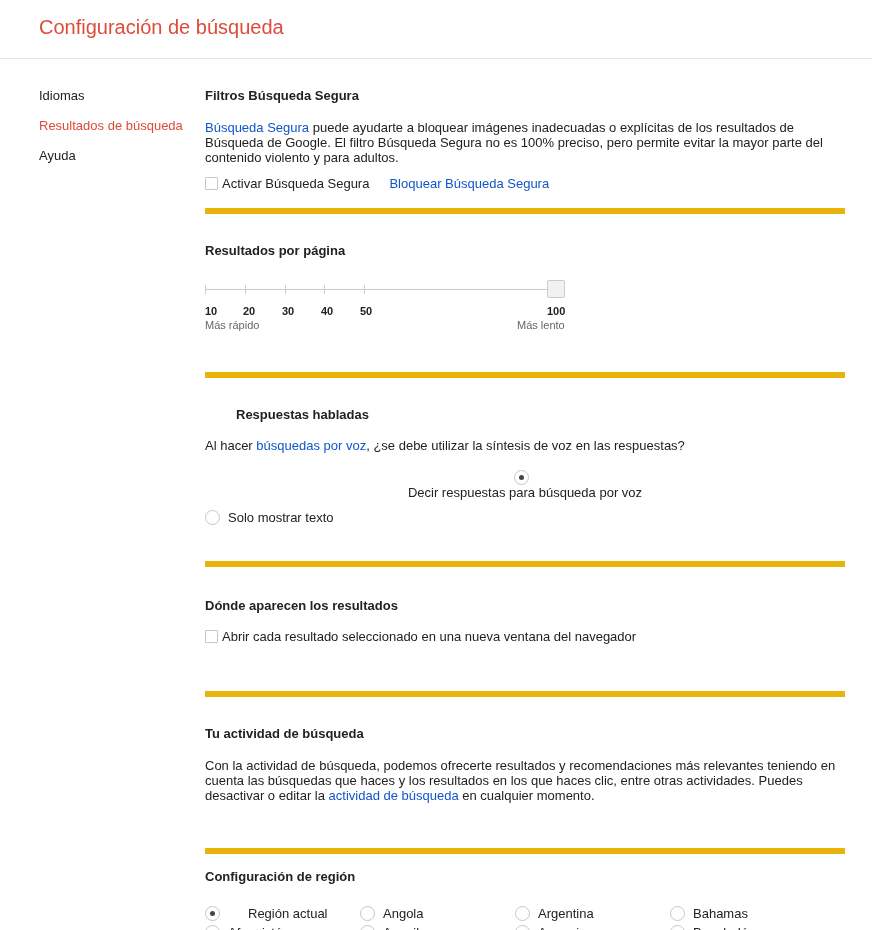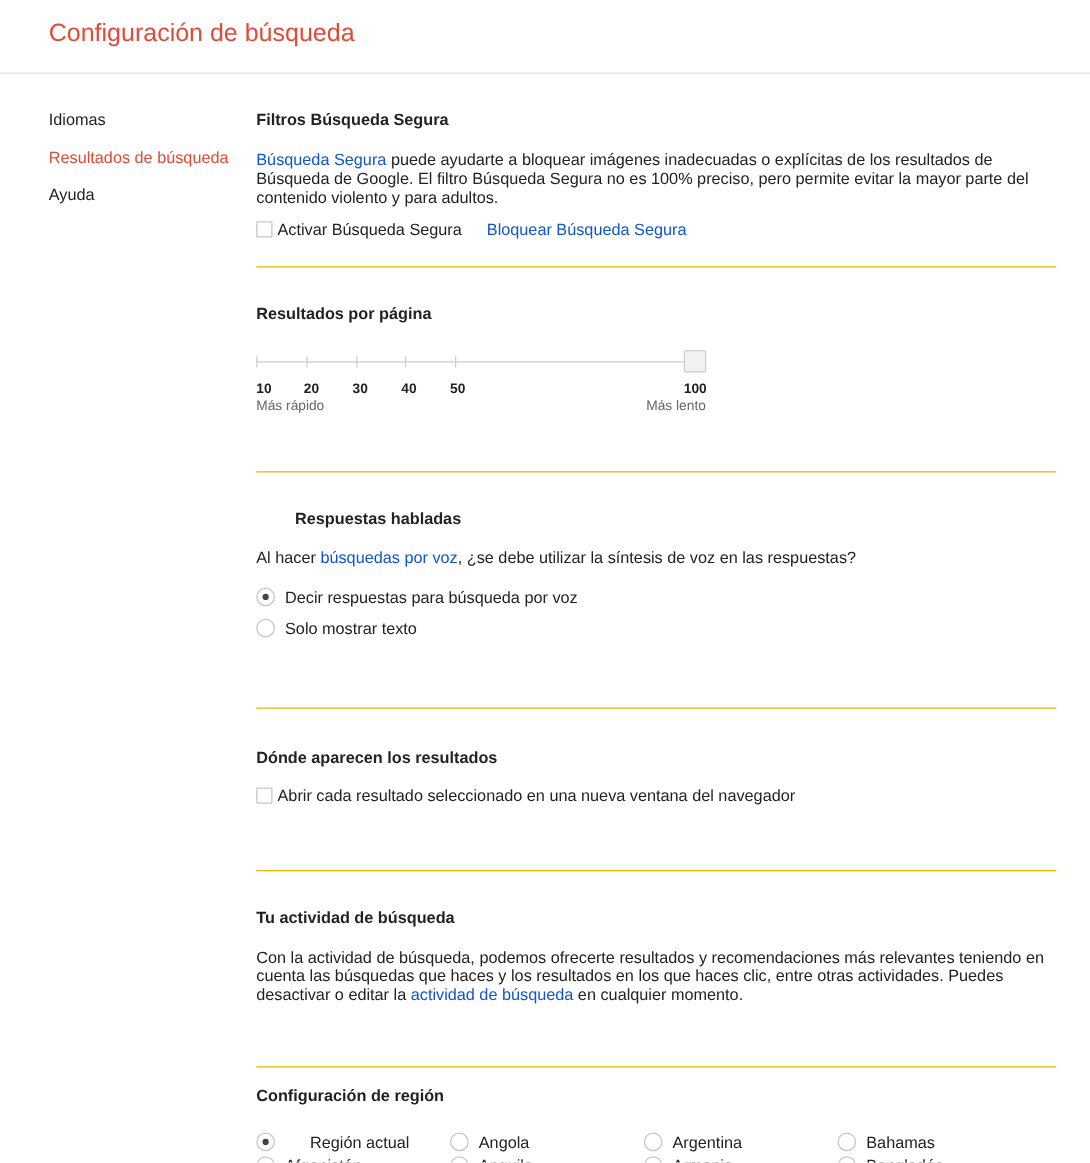--- a/index.html
+++ b/index.html
@@ -5,21 +5,21 @@
   * { box-sizing: border-box; margin: 0; padding: 0; }
   html, body { width: 872px; height: 930px; background: #fff; overflow: hidden; }
   body { font-family: "Liberation Sans", sans-serif; font-size: 13px; color: #222; position: relative; }
   a { color: #1a0dab; color: #1155cc; text-decoration: none; cursor: pointer; }
   .header { position: absolute; left: 0; top: 0; width: 872px; height: 59px; border-bottom: 1px solid #e5e5e5; padding-left: 44px; }
   .title { position: absolute; left: 39px; top: 16px; font-size: 20px; color: #dd4b39; font-weight: normal; }
   .sidebar { position: absolute; left: 39px; top: 88px; width: 160px; }
   .sidebar .item { height: 30px; line-height: 16px; font-size: 13px; color: #222; cursor: pointer; }
   .sidebar .item.active { color: #dd4b39; }
   .main { position: absolute; left: 205px; top: 88px; width: 640px; }
-  .section { border-bottom: 1px solid #eab308; position: relative; }
+  .section { border-bottom: 6px solid #eab308; position: relative; }
   .h { font-weight: bold; font-size: 13px; color: #222; line-height: 16px; }
   .p { font-size: 13px; line-height: 15px; color: #222; }
   .row { display: flex; align-items: center; font-size: 13px; color: #222; }
   .cb { width: 13px; height: 13px; border: 1px solid #c6c6c6; background: #fff; border-radius: 1px; margin-right: 4px; flex: none; }
   .radio { width: 15px; height: 15px; border: 1px solid #c6c6c6; border-radius: 50%; background: #fff; margin-right: 8px; flex: none; position: relative; }
   .radio.on::after { content: ""; position: absolute; left: 4px; top: 4px; width: 5px; height: 5px; border-radius: 50%; background: #444; }
   .slider { position: relative; height: 30px; width: 360px; }
   .track { position: absolute; left: 0; top: 14px; width: 352px; height: 1px; background: #ccc; }
   .tick { position: absolute; top: 10px; width: 1px; height: 9px; background: #ccc; }
   .knob { position: absolute; left: 342px; top: 5px; width: 18px; height: 18px; border: 1px solid #ccc; background: #f1f1f1; border-radius: 2px; }
@@ -72,21 +72,21 @@
       <span class="tlabel" style="left:155px;">50</span>
       <span class="tlabel" style="left:342px;">100</span>
       <span class="sublabel" style="left:0;">Más rápido</span>
       <span class="sublabel" style="left:312px;">Más lento</span>
     </div>
   </section>
 
   <section class="section" style="height:160px;">
     <div class="h" style="margin-top:29px;padding-left:31px;">Respuestas habladas</div>
     <p class="p" style="margin-top:15px;"><span>Al hacer </span><a>búsquedas por voz</a><span>, ¿se debe utilizar la síntesis de voz en las respuestas?</span></p>
-    <label class="row" style="margin-top:17px; cursor:pointer;">
+    <label class="row" style="margin-top:17px; cursor:pointer;flex-direction:column;">
       <span class="radio on"></span>
       <span>Decir respuestas para búsqueda por voz</span>
     </label>
     <label class="row" style="margin-top:10px; cursor:pointer;">
       <span class="radio"></span>
       <span>Solo mostrar texto</span>
     </label>
   </section>
 
   <section class="section" style="height:99px;">

